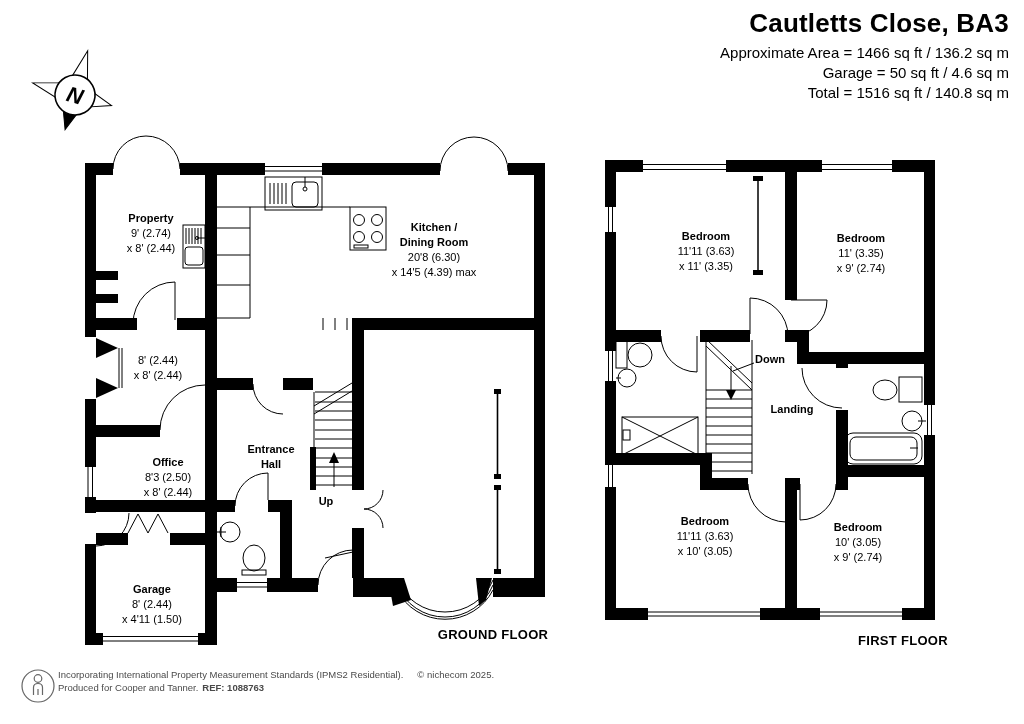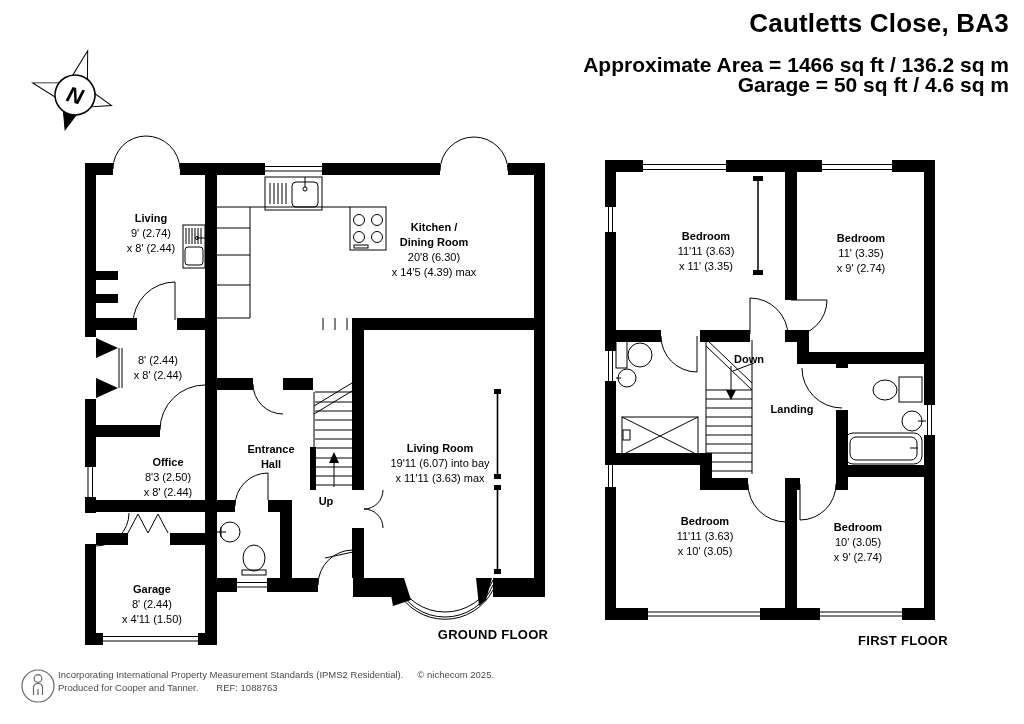--- a/index.html
+++ b/index.html
@@ -8,26 +8,26 @@
   svg{position:absolute;left:0;top:0;}
   .lbl{position:absolute;transform:translate(-50%,-50%);text-align:center;
        font-size:11px;line-height:15px;white-space:nowrap;}
   .lbl .b{font-weight:bold;}
   .floor-cap{position:absolute;transform:translate(-50%,-50%);font-size:13px;
        font-weight:bold;letter-spacing:.3px;white-space:nowrap;}
   .stair-cap{position:absolute;transform:translate(-50%,-50%);font-size:11px;
        font-weight:bold;white-space:nowrap;}
   #header{position:absolute;right:15px;top:8px;text-align:right;}
   #header .title{font-size:26px;font-weight:bold;letter-spacing:.2px;}
-  #header .area{font-size:21px;font-weight:bold;line-height:20px;margin-top:16px;}
+  #header .area{font-size:15px;font-weight:normal;line-height:20px;margin-top:4px;}
   #header .note{font-size:11px;margin-top:3px;}
   #footer{position:absolute;left:58px;top:669px;font-size:9.5px;line-height:12.5px;
           color:#4a4a4a;}
   #footer .copy{margin-left:14px;margin-top:46px;}
-  #footer .ref{margin-left:18px;}
+  #footer .ref{margin-left:4px;font-weight:bold;}
 </style>
 </head>
 <body>
 
 <div id="page">
 
 <svg width="1024" height="724" viewBox="0 0 1024 724">
 
   <g transform="translate(75,95) rotate(16)">
     <polygon points="0,-46 10,-10 38,0 10,10 0,36 -10,10 -44,0 -10,-10" fill="#ffffff" stroke="#000" stroke-width="1"></polygon>
@@ -248,25 +248,26 @@
     <circle cx="38" cy="678.5" r="3.8"></circle>
     <path d="M33.5 695 V687.5 Q33.5 683.5 38 683.5 Q42.5 683.5 42.5 687.5 V695 M38 695 V689"></path>
   </g>
 </svg>
 
 <div id="header">
   <div class="title">Cautletts Close, BA3</div>
   <div class="area">
     <div>Approximate Area = 1466 sq ft / 136.2 sq m</div>
     <div>Garage = 50 sq ft / 4.6 sq m</div>
+    <div>Total = 1516 sq ft / 140.8 sq m</div>
   </div>
 </div>
 
 <div class="lbl" style="left:151px;top:233px">
-  <div class="b">Living</div>
+  <div class="b">Property</div>
   <div>9' (2.74)</div>
   <div>x 8' (2.44)</div>
 </div>
 <div class="lbl" style="left:434px;top:250px">
   <div class="b">Kitchen /</div>
   <div class="b">Dining Room</div>
   <div>20'8 (6.30)</div>
   <div>x 14'5 (4.39) max</div>
 </div>
 <div class="lbl" style="left:158px;top:368px">
@@ -275,44 +276,39 @@
 </div>
 <div class="lbl" style="left:168px;top:477px">
   <div class="b">Office</div>
   <div>8'3 (2.50)</div>
   <div>x 8' (2.44)</div>
 </div>
 <div class="lbl" style="left:271px;top:457px">
   <div class="b">Entrance</div>
   <div class="b">Hall</div>
 </div>
-<div class="lbl" style="left:440px;top:463px">
-  <div class="b">Living Room</div>
-  <div>19'11 (6.07) into bay</div>
-  <div>x 11'11 (3.63) max</div>
-</div>
 <div class="lbl" style="left:152px;top:604px">
   <div class="b">Garage</div>
   <div>8' (2.44)</div>
   <div>x 4'11 (1.50)</div>
 </div>
 <div class="stair-cap" style="left:326px;top:501px">Up</div>
 <div class="floor-cap" style="left:493px;top:634px">GROUND FLOOR</div>
 
 <div class="lbl" style="left:706px;top:251px">
   <div class="b">Bedroom</div>
   <div>11'11 (3.63)</div>
   <div>x 11' (3.35)</div>
 </div>
 <div class="lbl" style="left:861px;top:253px">
   <div class="b">Bedroom</div>
   <div>11' (3.35)</div>
   <div>x 9' (2.74)</div>
 </div>
-<div class="stair-cap" style="left:749px;top:359px">Down</div>
+<div class="stair-cap" style="left:770px;top:359px">Down</div>
 <div class="stair-cap" style="left:792px;top:409px">Landing</div>
 <div class="lbl" style="left:705px;top:536px">
   <div class="b">Bedroom</div>
   <div>11'11 (3.63)</div>
   <div>x 10' (3.05)</div>
 </div>
 <div class="lbl" style="left:858px;top:542px">
   <div class="b">Bedroom</div>
   <div>10' (3.05)</div>
   <div>x 9' (2.74)</div>

